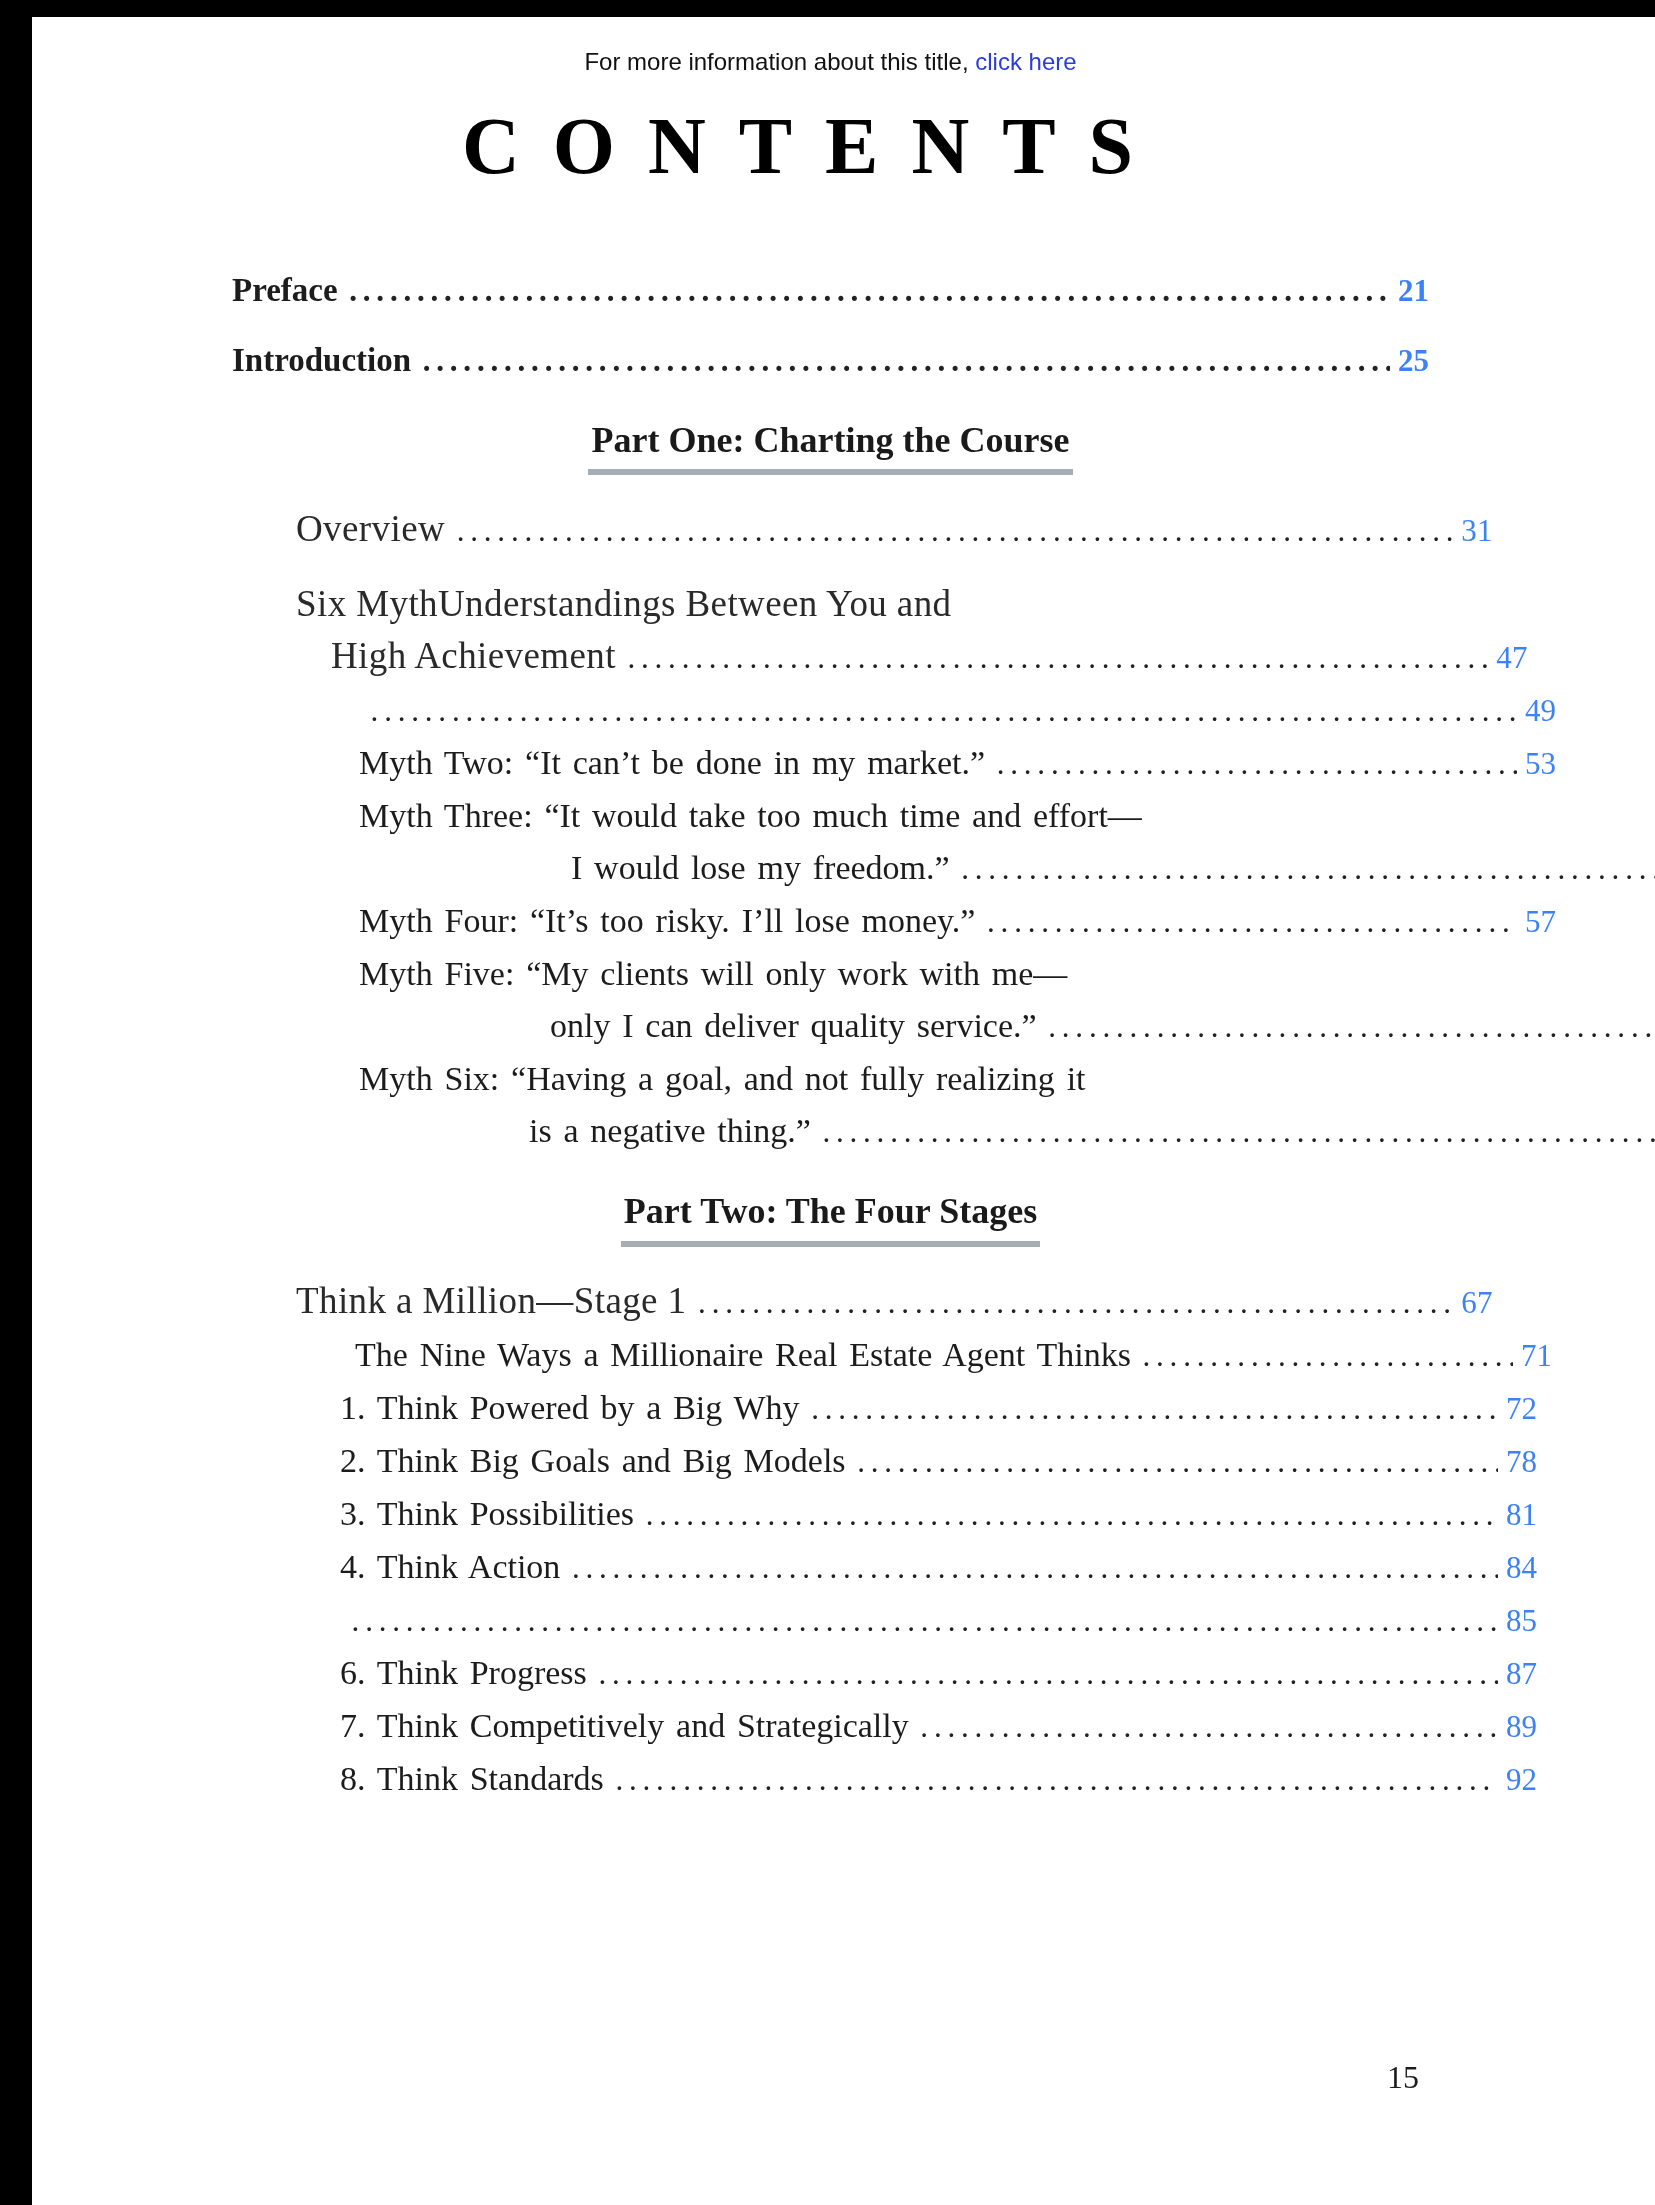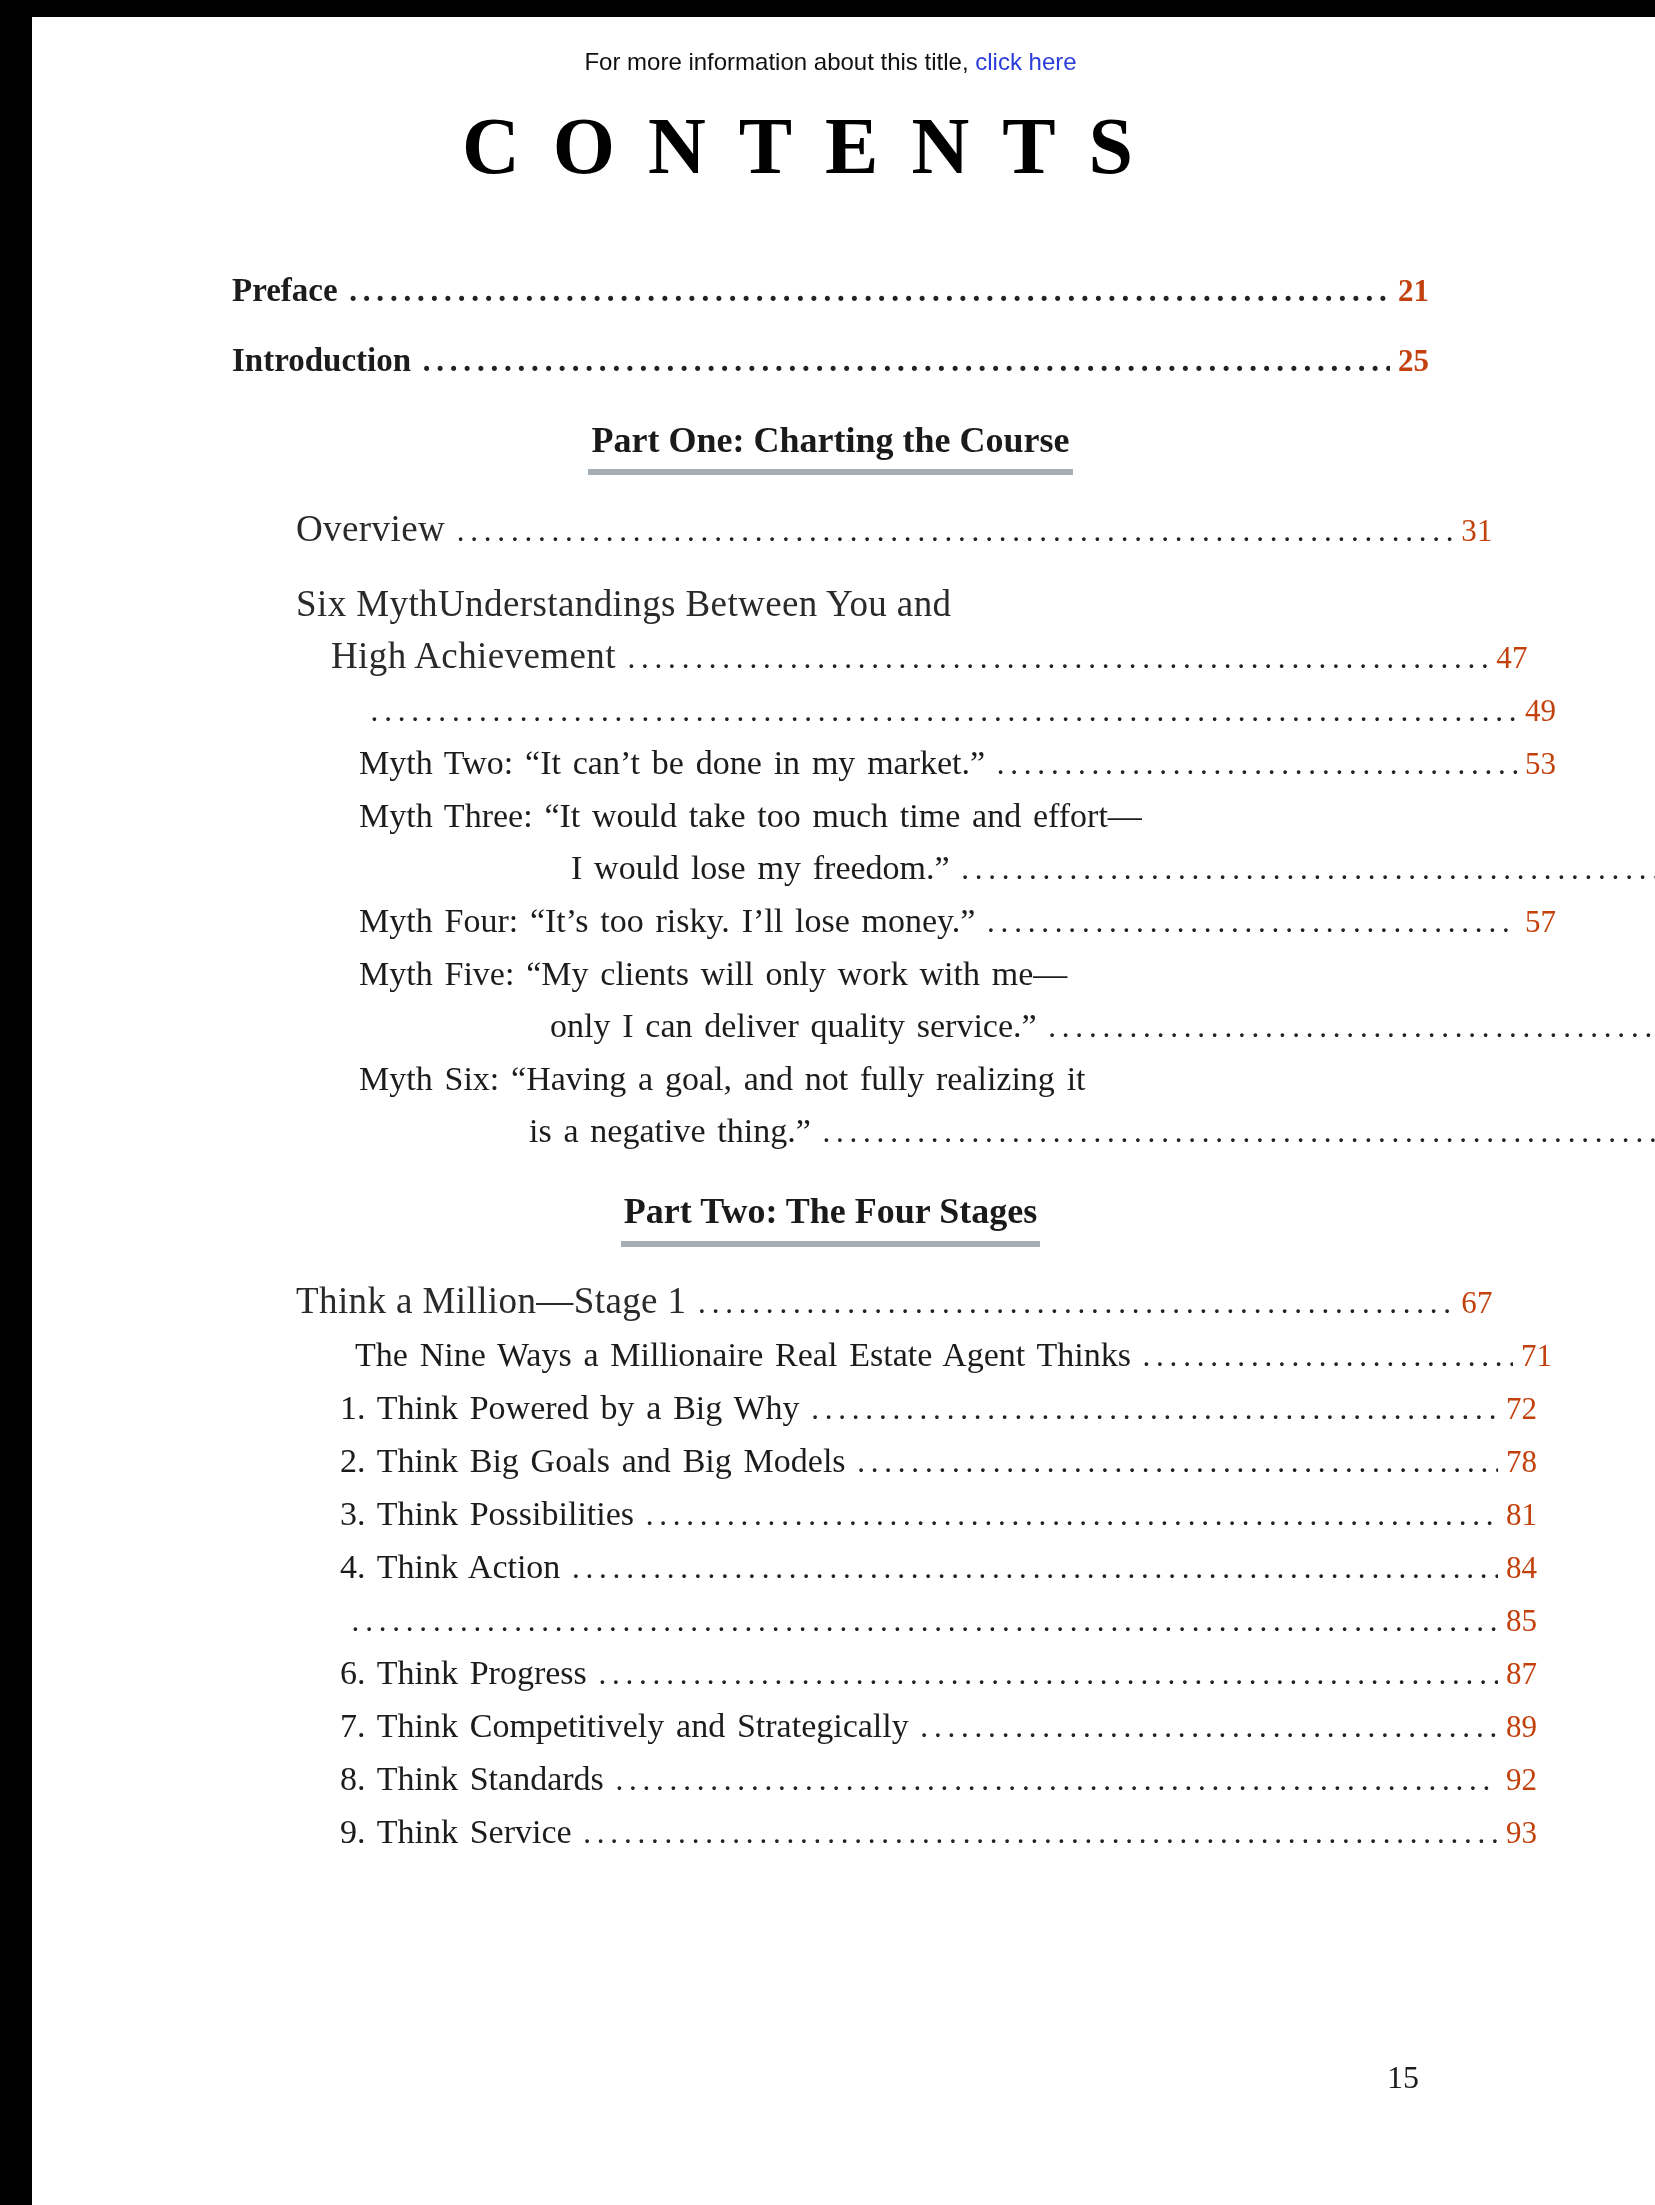--- a/index.html
+++ b/index.html
@@ -71,21 +71,21 @@
     min-width: 16.6px;
   }
   .dots::after {
     content: "........................................................................................................................................";
     letter-spacing: 5.8px;
     font-size: 31px;
     color: #222222;
   }
   .pageno {
     font-size: 31px;
-    color: #c2410c;
+    color: #3b82f6;
   }
   .bold-entry { font-weight: 700; }
   .gap-sm { margin-top: 16.6px; }
   .gap-md { margin-top: 21.6px; }
   .lvl1 {
     font-size: 37px;
     color: #2a2a2a;
     letter-spacing: 0.4px;
   }
   .ind-lvl1  { margin-left: 64px; }
@@ -258,23 +258,18 @@
     <div class="row myth ind-num">
       <span class="label">7. Think Competitively and Strategically</span>
       <span class="dots"></span>
       <span class="pageno">89</span>
     </div>
     <div class="row myth ind-num">
       <span class="label">8. Think Standards</span>
       <span class="dots"></span>
       <span class="pageno">92</span>
     </div>
-    <div class="row myth ind-num">
-      <span class="label">9. Think Service</span>
-      <span class="dots"></span>
-      <span class="pageno">93</span>
-    </div>
 
   </div>
 
   <div class="footer-pageno">15</div>
 </div>
 
 
 </body></html>

